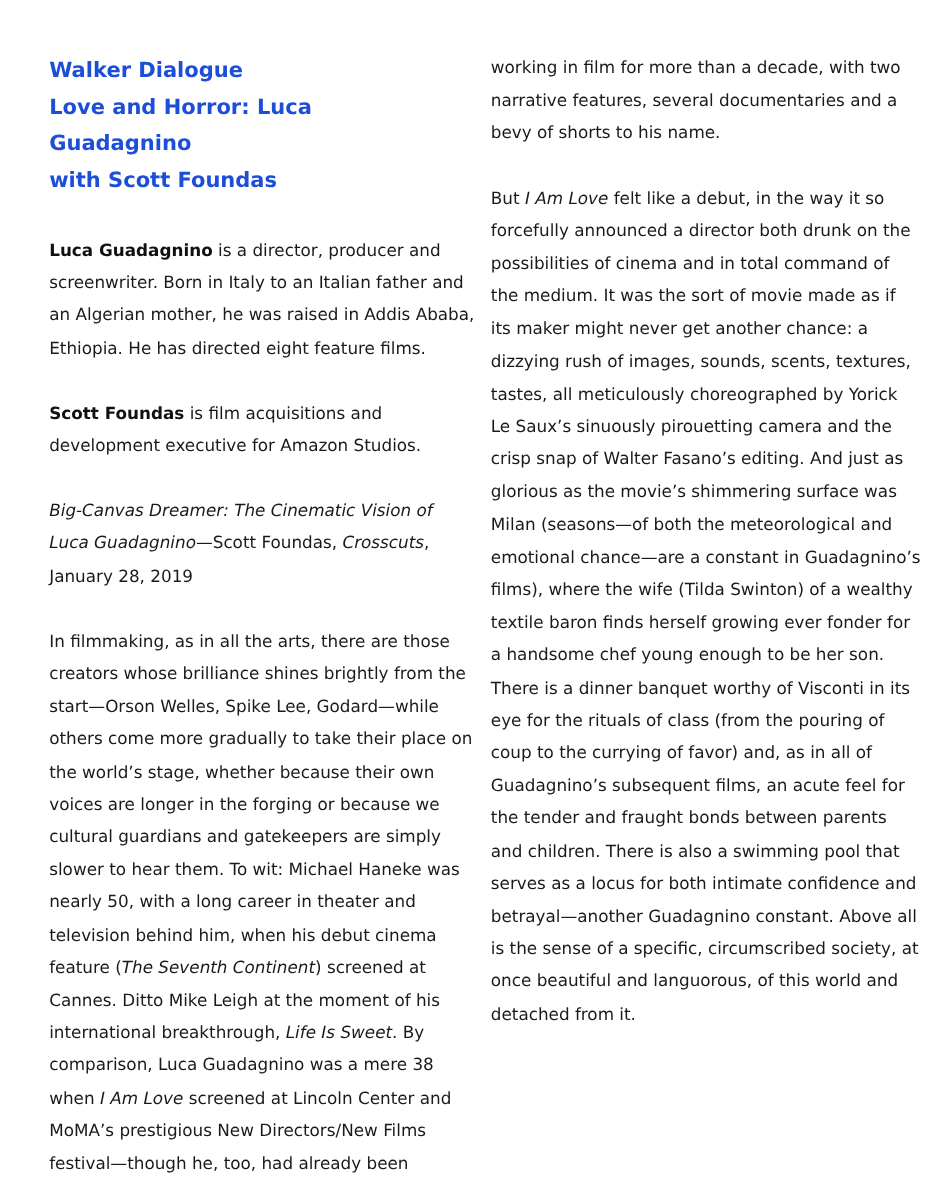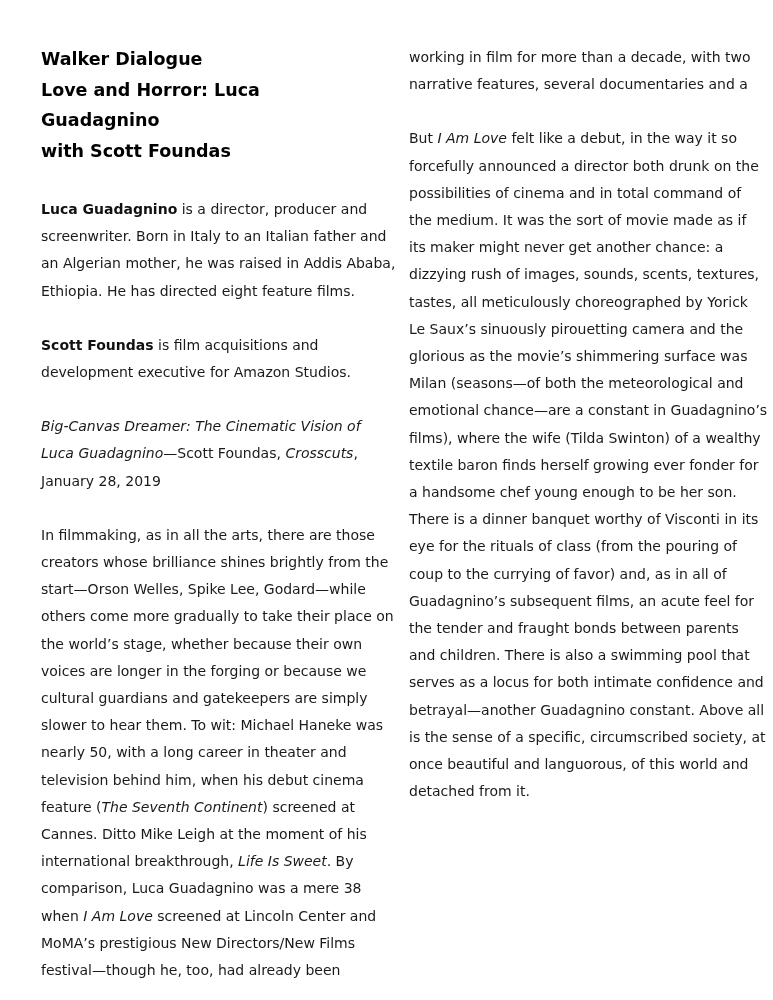--- a/index.html
+++ b/index.html
@@ -1,21 +1,21 @@
 <!DOCTYPE html>
 <html><head>
 <meta charset="utf-8">
 <style>
   html, body { margin: 0; padding: 0; background: #ffffff; }
   body { width: 773px; height: 1000px; position: relative; overflow: hidden;
          font-family: "DejaVu Sans", sans-serif; color: #1a1a1a; }
   .col { position: absolute; top: 44px; }
   .col-left { left: 41px; width: 340px; }
   .col-right { left: 409px; width: 350px; }
-  .title { font-weight: bold; font-size: 17.5px; line-height: 30.5px; margin: 0; color: #000000; }
+  .title { font-weight: bold; font-size: 17.5px; line-height: 30.5px; margin: 0; color: #1d4ed8; }
   p { margin: 0; font-size: 14px; line-height: 27.2px; }
   .gap { height: 27px; }
   .gap-title { height: 30px; }
   b { font-weight: bold; color: #111; }
   i { }
   .line { display: block; white-space: nowrap; }
 </style>
 </head>
 <body>
 
@@ -64,31 +64,33 @@
     <span class="line"><span>when </span><i>I Am Love</i><span> screened at Lincoln Center and</span></span>
     <span class="line">MoMA’s prestigious New Directors/New Films</span>
     <span class="line">festival—though he, too, had already been</span>
   </p>
 </div>
 
 <div class="col col-right">
   <p>
     <span class="line">working in film for more than a decade, with two</span>
     <span class="line">narrative features, several documentaries and a</span>
+    <span class="line">bevy of shorts to his name.</span>
   </p>
   <div class="gap"></div>
   <p>
     <span class="line"><span>But </span><i>I Am Love</i><span> felt like a debut, in the way it so</span></span>
     <span class="line">forcefully announced a director both drunk on the</span>
     <span class="line">possibilities of cinema and in total command of</span>
     <span class="line">the medium. It was the sort of movie made as if</span>
     <span class="line">its maker might never get another chance: a</span>
     <span class="line">dizzying rush of images, sounds, scents, textures,</span>
     <span class="line">tastes, all meticulously choreographed by Yorick</span>
     <span class="line">Le Saux’s sinuously pirouetting camera and the</span>
+    <span class="line">crisp snap of Walter Fasano’s editing. And just as</span>
     <span class="line">glorious as the movie’s shimmering surface was</span>
     <span class="line">Milan (seasons—of both the meteorological and</span>
     <span class="line">emotional chance—are a constant in Guadagnino’s</span>
     <span class="line">films), where the wife (Tilda Swinton) of a wealthy</span>
     <span class="line">textile baron finds herself growing ever fonder for</span>
     <span class="line">a handsome chef young enough to be her son.</span>
     <span class="line">There is a dinner banquet worthy of Visconti in its</span>
     <span class="line">eye for the rituals of class (from the pouring of</span>
     <span class="line">coup to the currying of favor) and, as in all of</span>
     <span class="line">Guadagnino’s subsequent films, an acute feel for</span>

